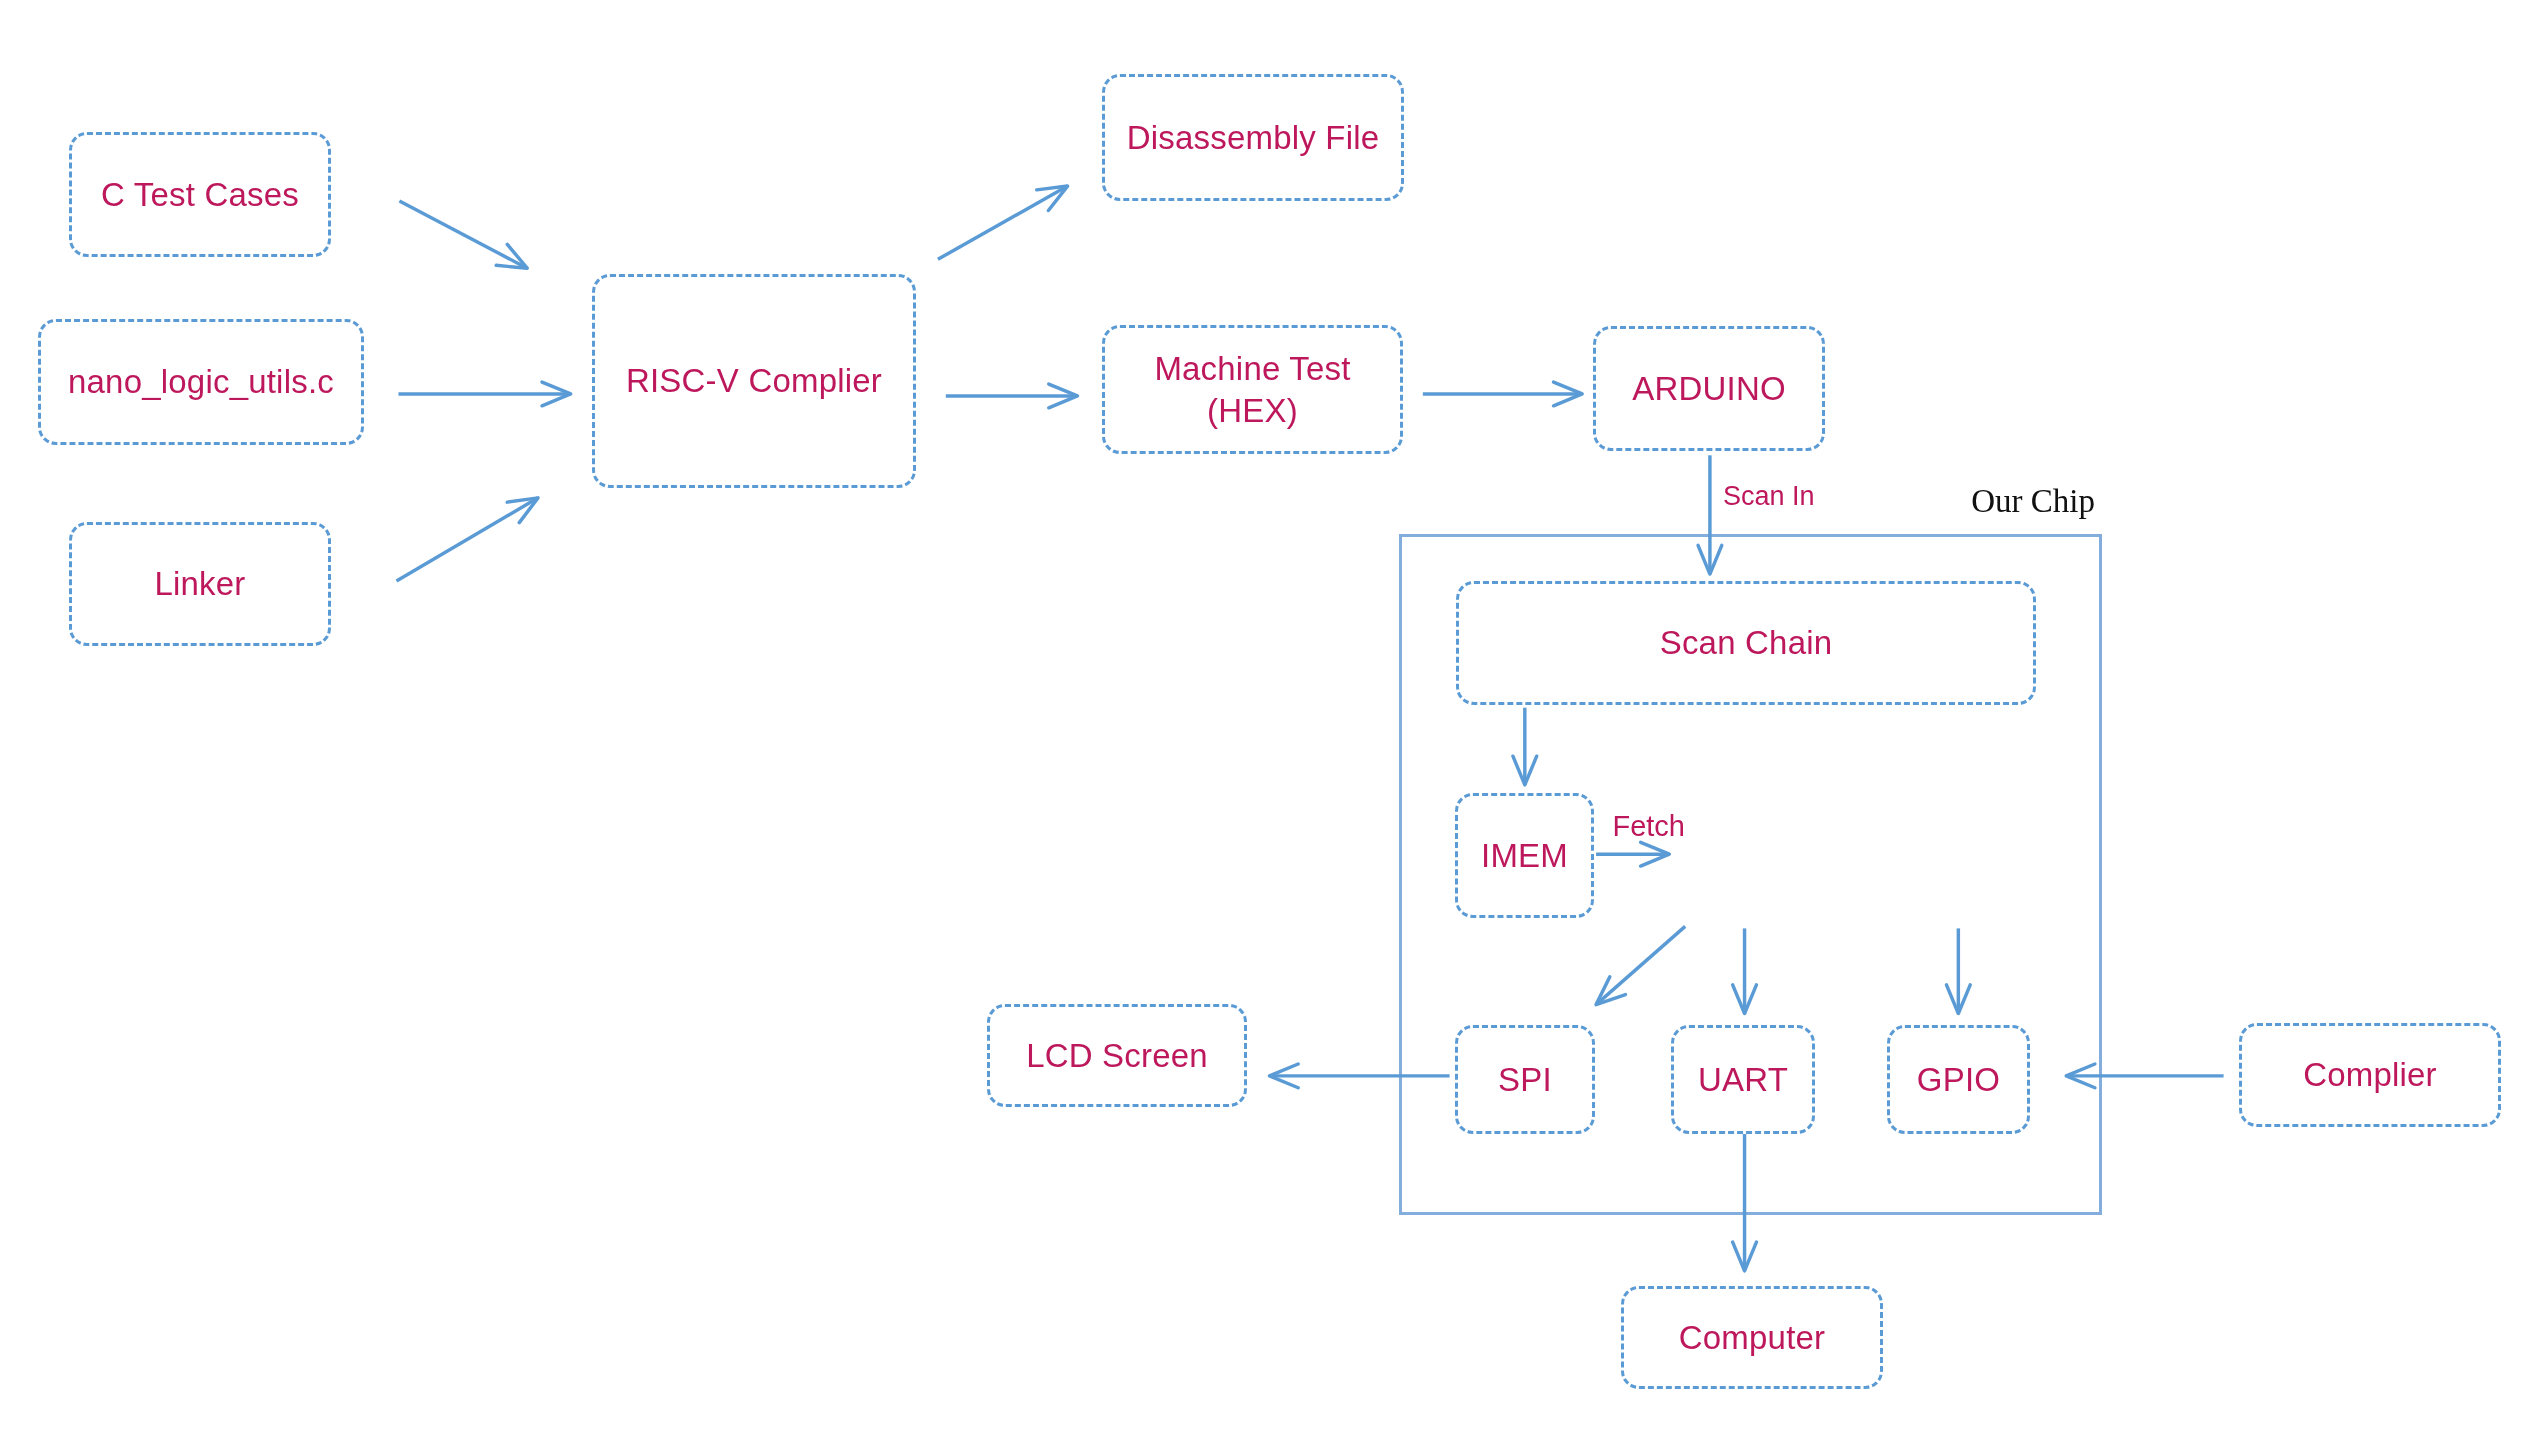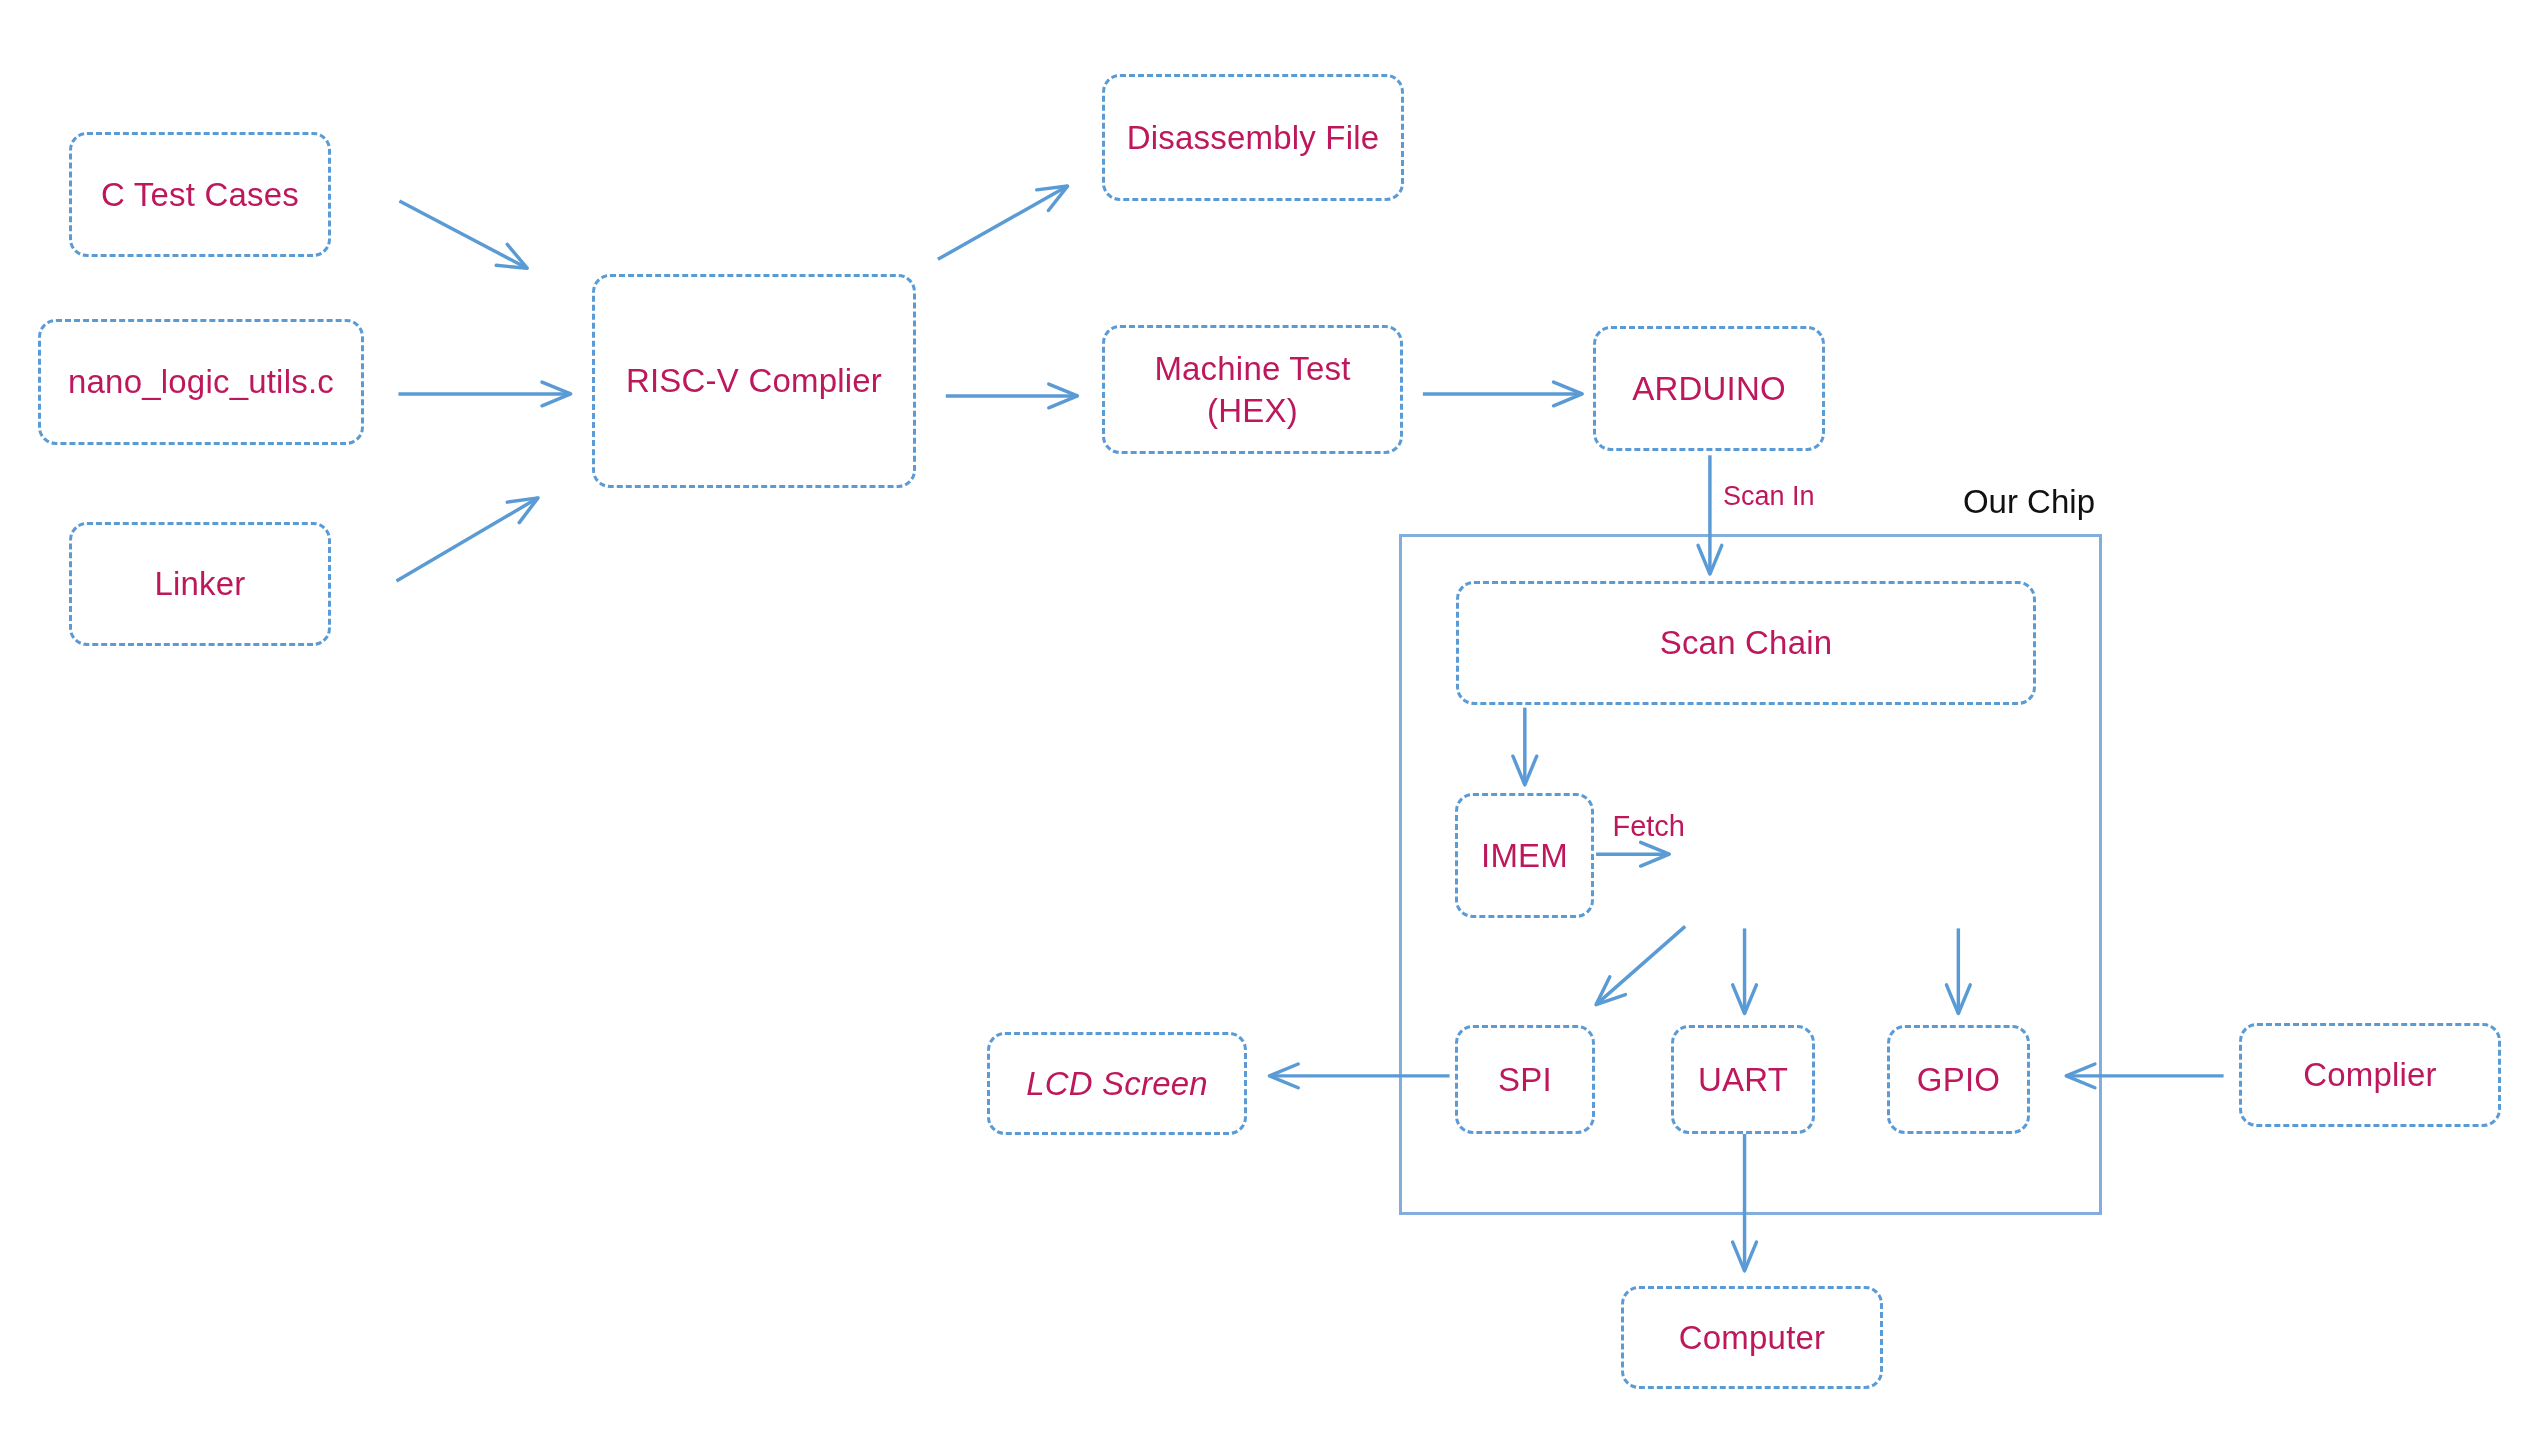--- a/index.html
+++ b/index.html
@@ -41,20 +41,21 @@
     box-sizing: border-box;
     background: transparent;
   }
   #chip-label {
     position: absolute;
     left: 1861px; top: 483px;
     width: 234px; height: 40px;
     text-align: right;
     font-size: 33px;
     color: #111111;
+    font-family: Liberation Serif, serif;
   }
   .edge-label {
     position: absolute;
     color: #be185d;
   }
   #scan-in-label {
     left: 1723px; top: 481px;
     width: 139px;
     font-size: 27px;
     text-align: left;
@@ -139,21 +140,21 @@
   </div>
   <div class="node" style="left:1455px; top:1025px; width:140px; height:109px;">
     <span class="lbl">SPI</span>
   </div>
   <div class="node" style="left:1671px; top:1025px; width:144px; height:109px;align-items:center;">
     <span class="lbl">UART</span>
   </div>
   <div class="node" style="left:1887px; top:1025px; width:143px; height:109px;">
     <span class="lbl">GPIO</span>
   </div>
-  <div class="node" style="left:987px;  top:1032px; width:260px; height:103px;font-style:italic;">
+  <div class="node" style="left:987px;  top:1004px; width:260px; height:103px;">
     <span class="lbl">LCD Screen</span>
   </div>
   <div class="node" style="left:2239px; top:1023px; width:262px; height:104px;">
     <span class="lbl">Complier</span>
   </div>
   <div class="node" style="left:1621px; top:1286px; width:262px; height:103px;">
     <span class="lbl">Computer</span>
   </div>
 
 </div>

